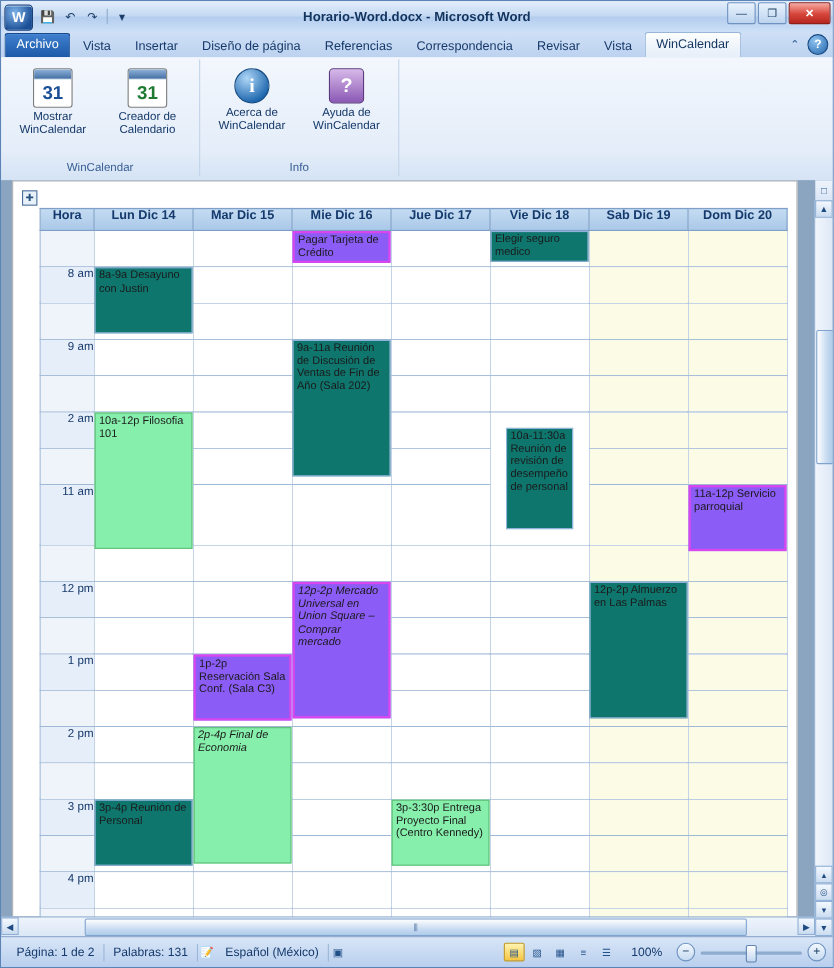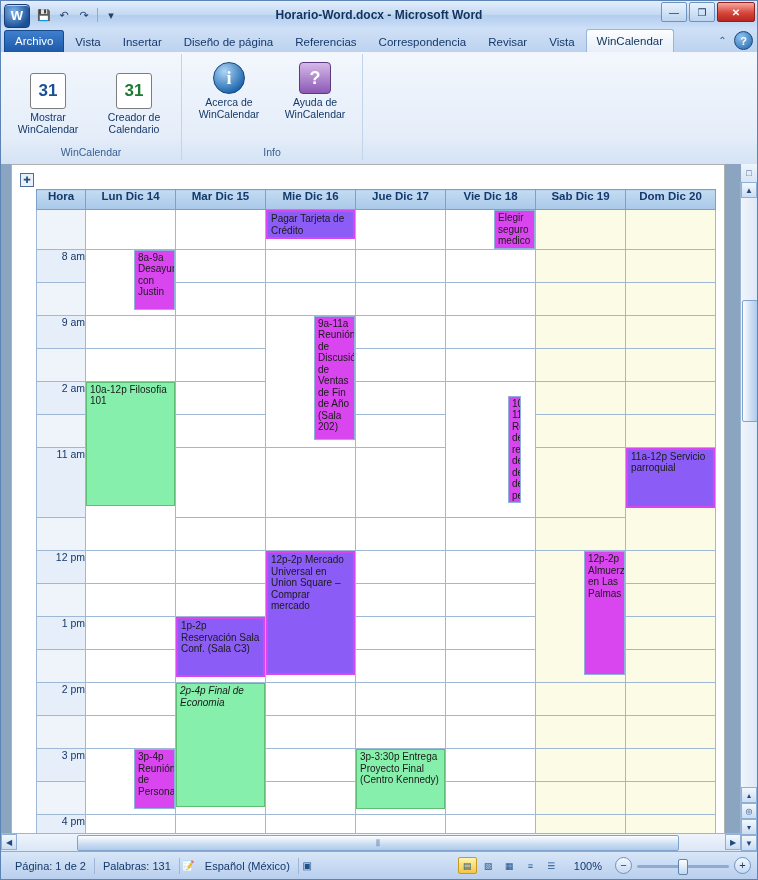--- a/index.html
+++ b/index.html
@@ -184,23 +184,22 @@
   .big-btn .cap {
     font-size: 10.5px;
     color: #16396a;
     line-height: 12px;
   }
   .cal-icon {
     width: 34px; height: 34px;
     border: 1px solid #7d7d7d;
     border-radius: 3px;
     background: #fff;
-    display: flex; flex-direction: row;
+    display: flex; flex-direction: column;
     overflow: hidden;
-    margin-top: 11px;
   }
   .cal-icon .top {
     height: 8px;
     background: linear-gradient(180deg, #8fb3d9, #4a74a8);
     border-bottom: 1px solid #6a90bb;
   }
   .cal-icon .num {
     flex: 1;
     display: flex; align-items: center; justify-content: center;
     font-size: 17px; font-weight: bold; color: #1b4f96;
@@ -312,21 +311,21 @@
     position: absolute;
     left: 0; right: 0; top: 0;
     padding: 1px 3px;
     box-sizing: border-box;
     font-size: 10px;
     line-height: 11.5px;
     color: #1a1a1a;
     overflow: hidden;
     z-index: 3;
   }
-  .ev.blue { background: #d946ef; border: 1px solid #8fb2db; margin-left: 48px; }
+  .ev.blue { background: #0f766e; border: 1px solid #8fb2db; }
   .ev.orange { background: #8b5cf6; border: 2px solid #d946ef; }
   .ev.green { background: #86efac; border: 1px solid #5fbd76; }
 
   
   .vscroll {
     position: absolute;
     right: 0; top: 18px; bottom: 0;
     width: 16px;
     background: linear-gradient(90deg, #f2f6fc, #dde8f6);
     border-left: 1px solid #9bb6d7;
@@ -636,21 +635,21 @@
                 <td class="slot wk"></td>
                 <td class="slot wk"></td>
                 <td class="slot wk"></td>
                 <td class="slot wk"></td>
                 <td class="slot we"></td>
               </tr>
               <tr>
                 <td class="hour-label slot">12 pm</td>
                 <td class="slot wk"></td>
                 <td class="slot wk"></td>
-                <td class="slot wk" rowspan="4" style="padding: 0px;">
+                <td class="slot wk" rowspan="4" style="padding: 0px; font-style: italic;">
                   <div class="ev orange" style="position: static; min-height: 124px;">12p-2p Mercado Universal en Union Square – Comprar mercado</div>
                 </td>
                 <td class="slot wk"></td>
                 <td class="slot wk"></td>
                 <td class="slot we" rowspan="4" style="padding: 0px;">
                   <div class="ev blue" style="position: static; min-height: 124px;">12p-2p Almuerzo en Las Palmas</div>
                 </td>
                 <td class="slot we"></td>
               </tr>
               <tr>

